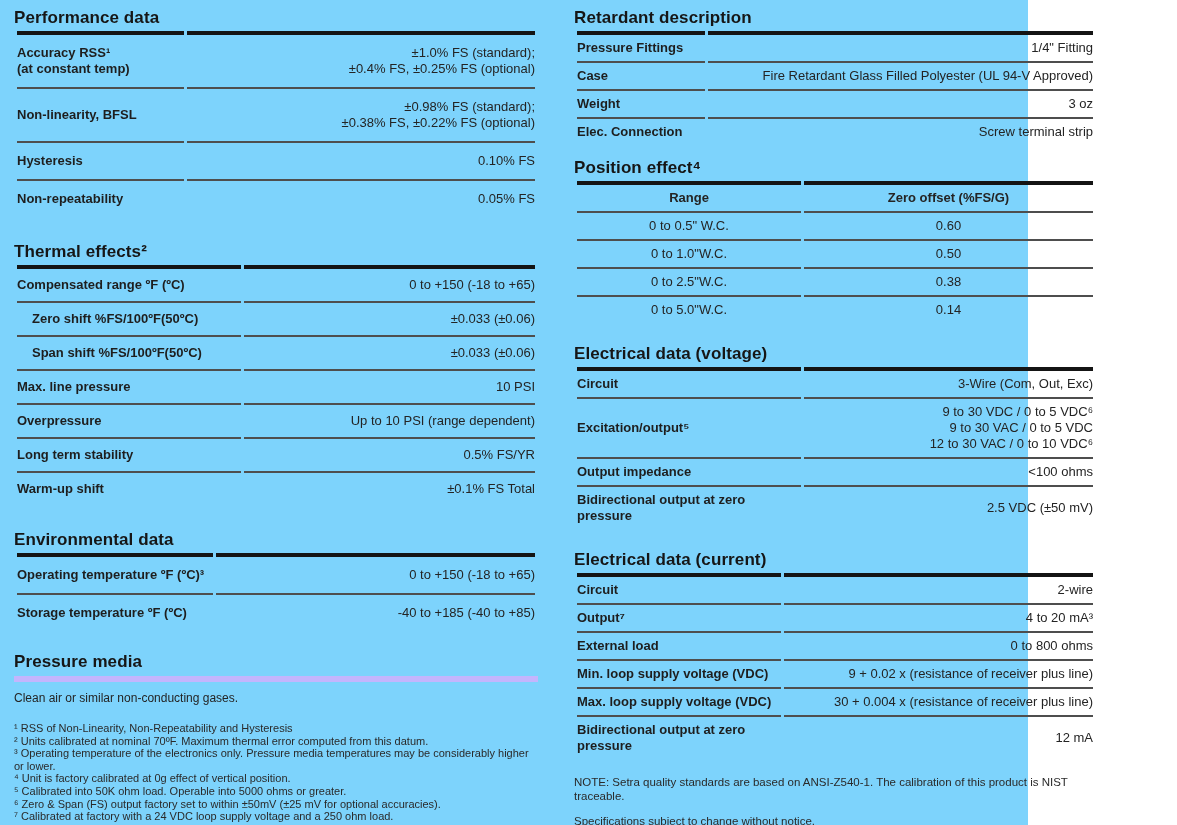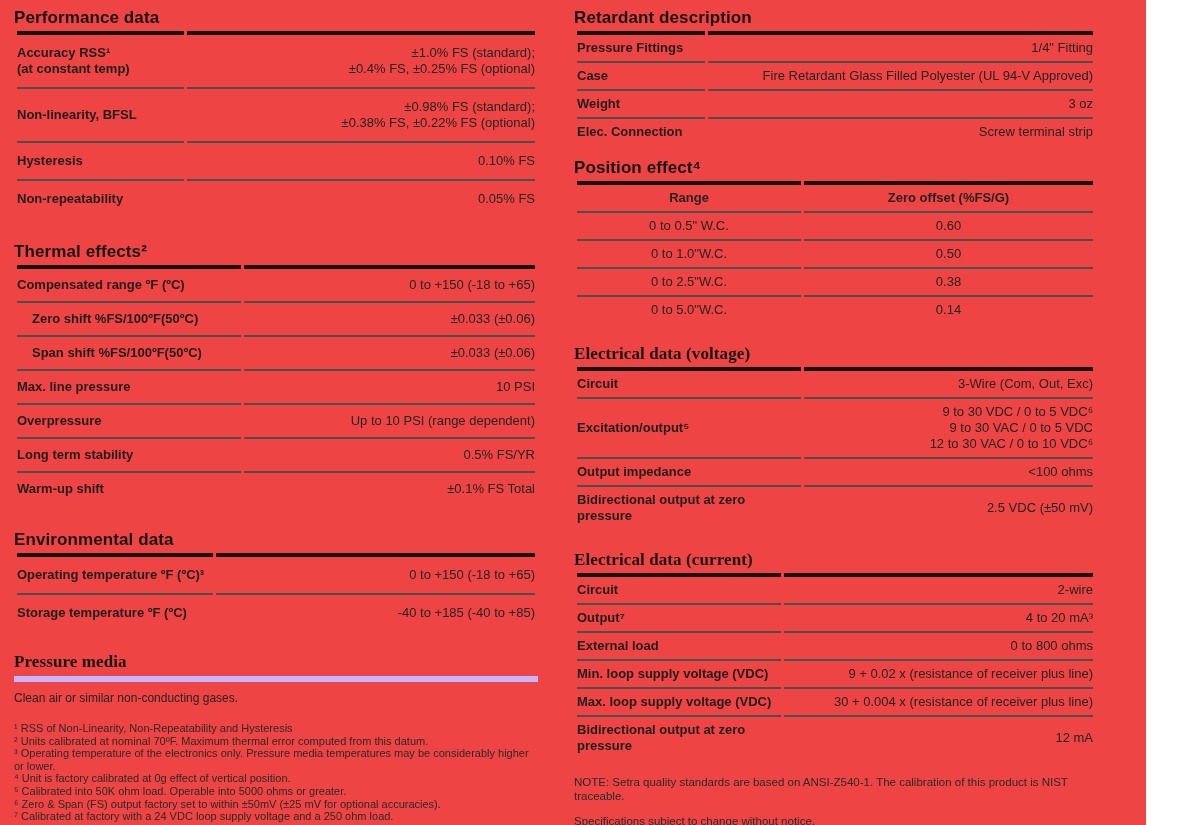--- a/index.html
+++ b/index.html
@@ -3,30 +3,30 @@
 <meta charset="utf-8">
 <style>
   html, body {
     margin: 0; padding: 0;
     width: 1177px; height: 825px;
     background: #ffffff;
     font-family: "Liberation Sans", "DejaVu Sans", sans-serif;
     color: #242424;
     overflow: hidden;
   }
-  .page { position: relative; width: 1146px; height: 825px; background: #ef4444; }
+  .page { position: relative; width: 1028px; height: 825px; background: #7dd3fc; }
   .col-left  { position: absolute; left: 14px;  top: 8px; width: 524px; }
   .col-right { position: absolute; left: 574px; top: 8px; width: 522px; }
 
   h2.section-title {
     font-size: 17px; font-weight: bold; color: #161616;
     margin: 0 0 3px 0; line-height: 20px; letter-spacing: 0.1px;
   }
   h2.mt-lg { margin-top: 25px; }
-  h2.mt-md { margin-top: 21px; font-family: Liberation Serif, serif; }
+  h2.mt-md { margin-top: 21px; }
   h2.mt-sm { margin-top: 13px; }
   h2.bar-under { border-bottom: 6px solid #c4b5fd; padding-bottom: 4px; }
 
   table.spec { width: 100%; border-collapse: separate; border-spacing: 3px 0; table-layout: fixed; }
   table.spec td {
     border-bottom: 2px solid #4e4e4e;
     vertical-align: middle;
     font-size: 13px; line-height: 16px;
     white-space: pre-line;
   }

